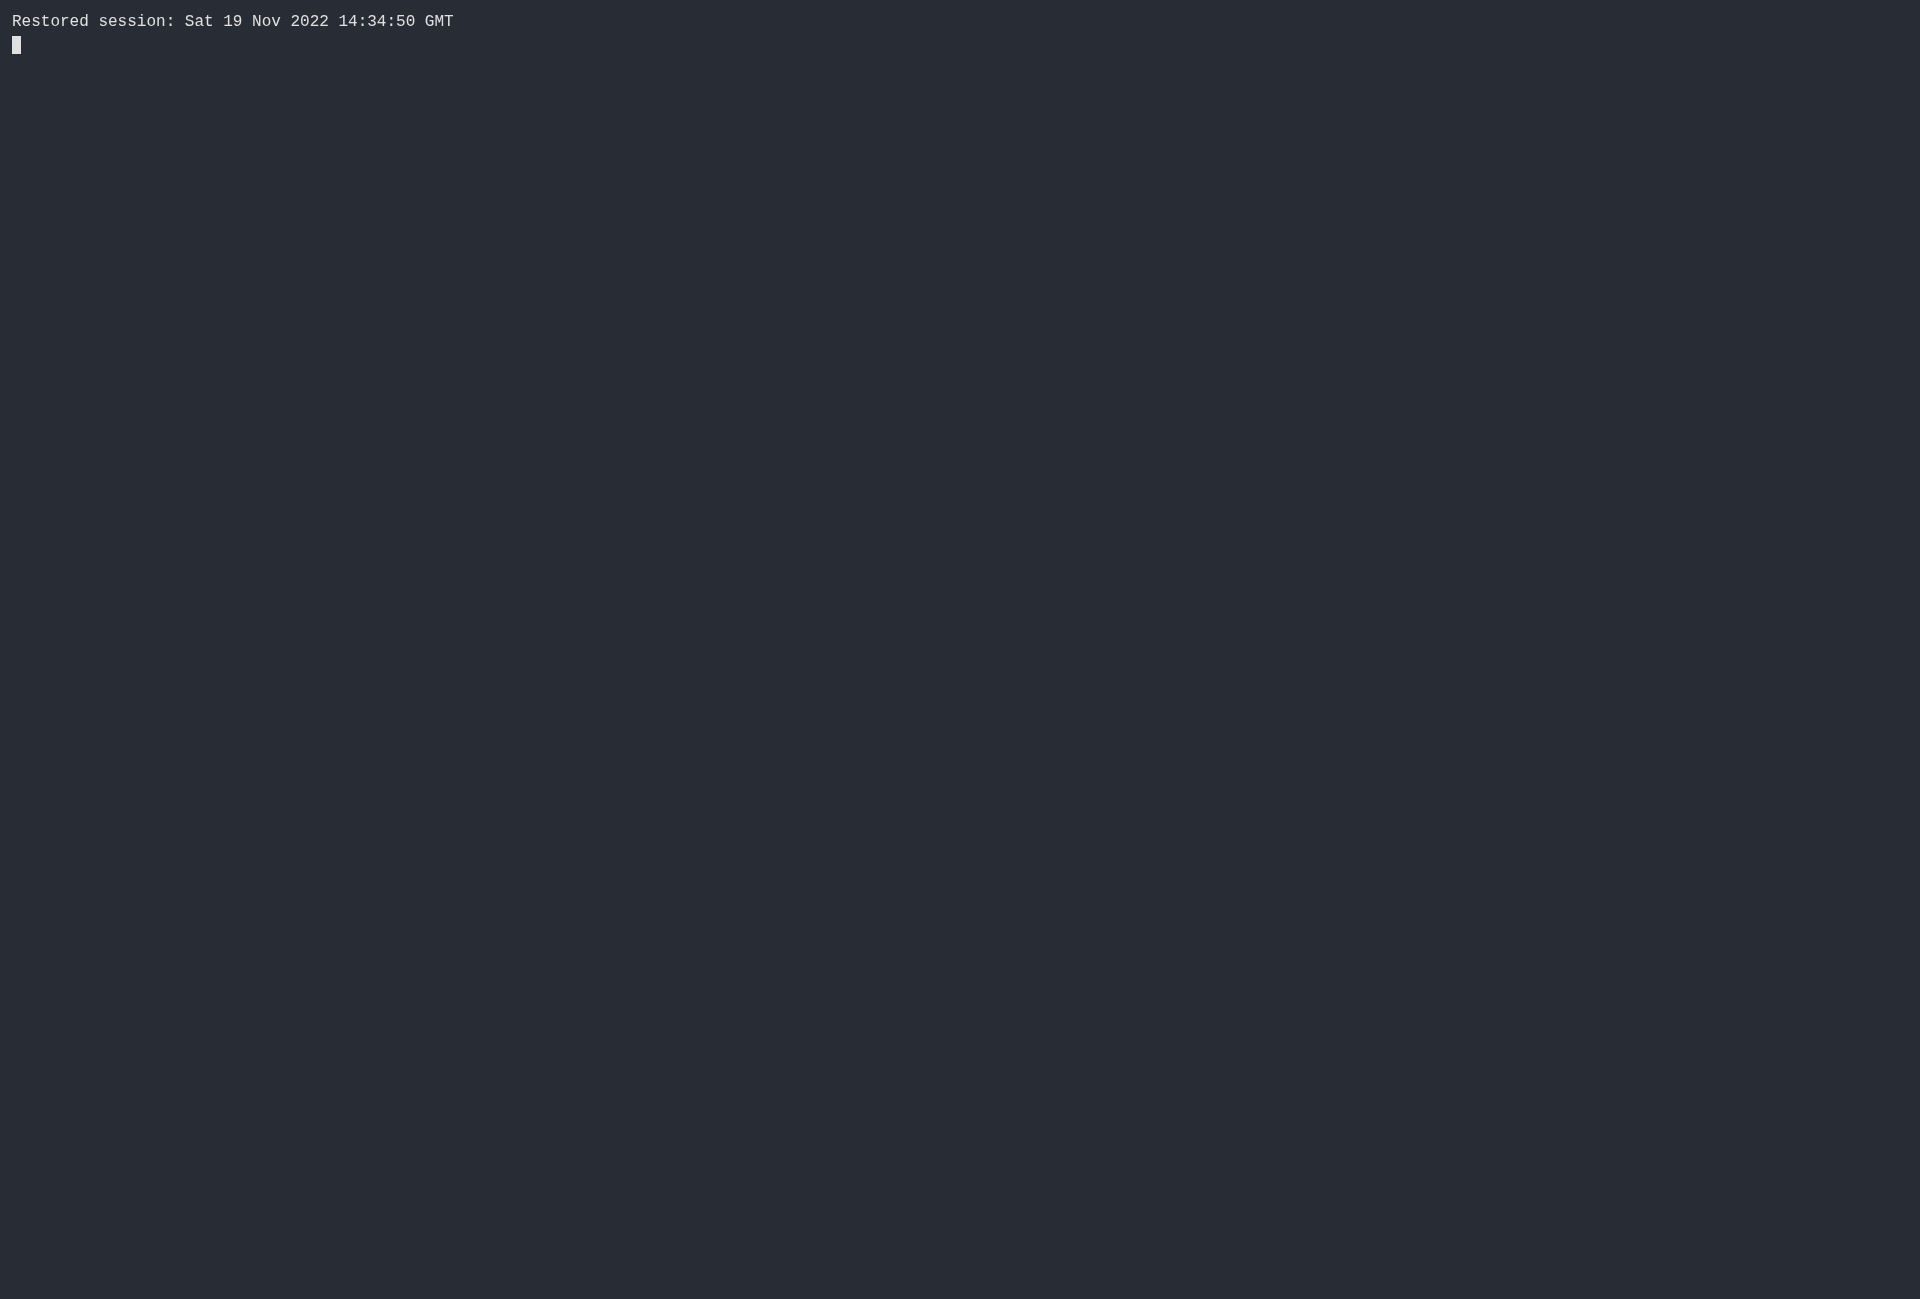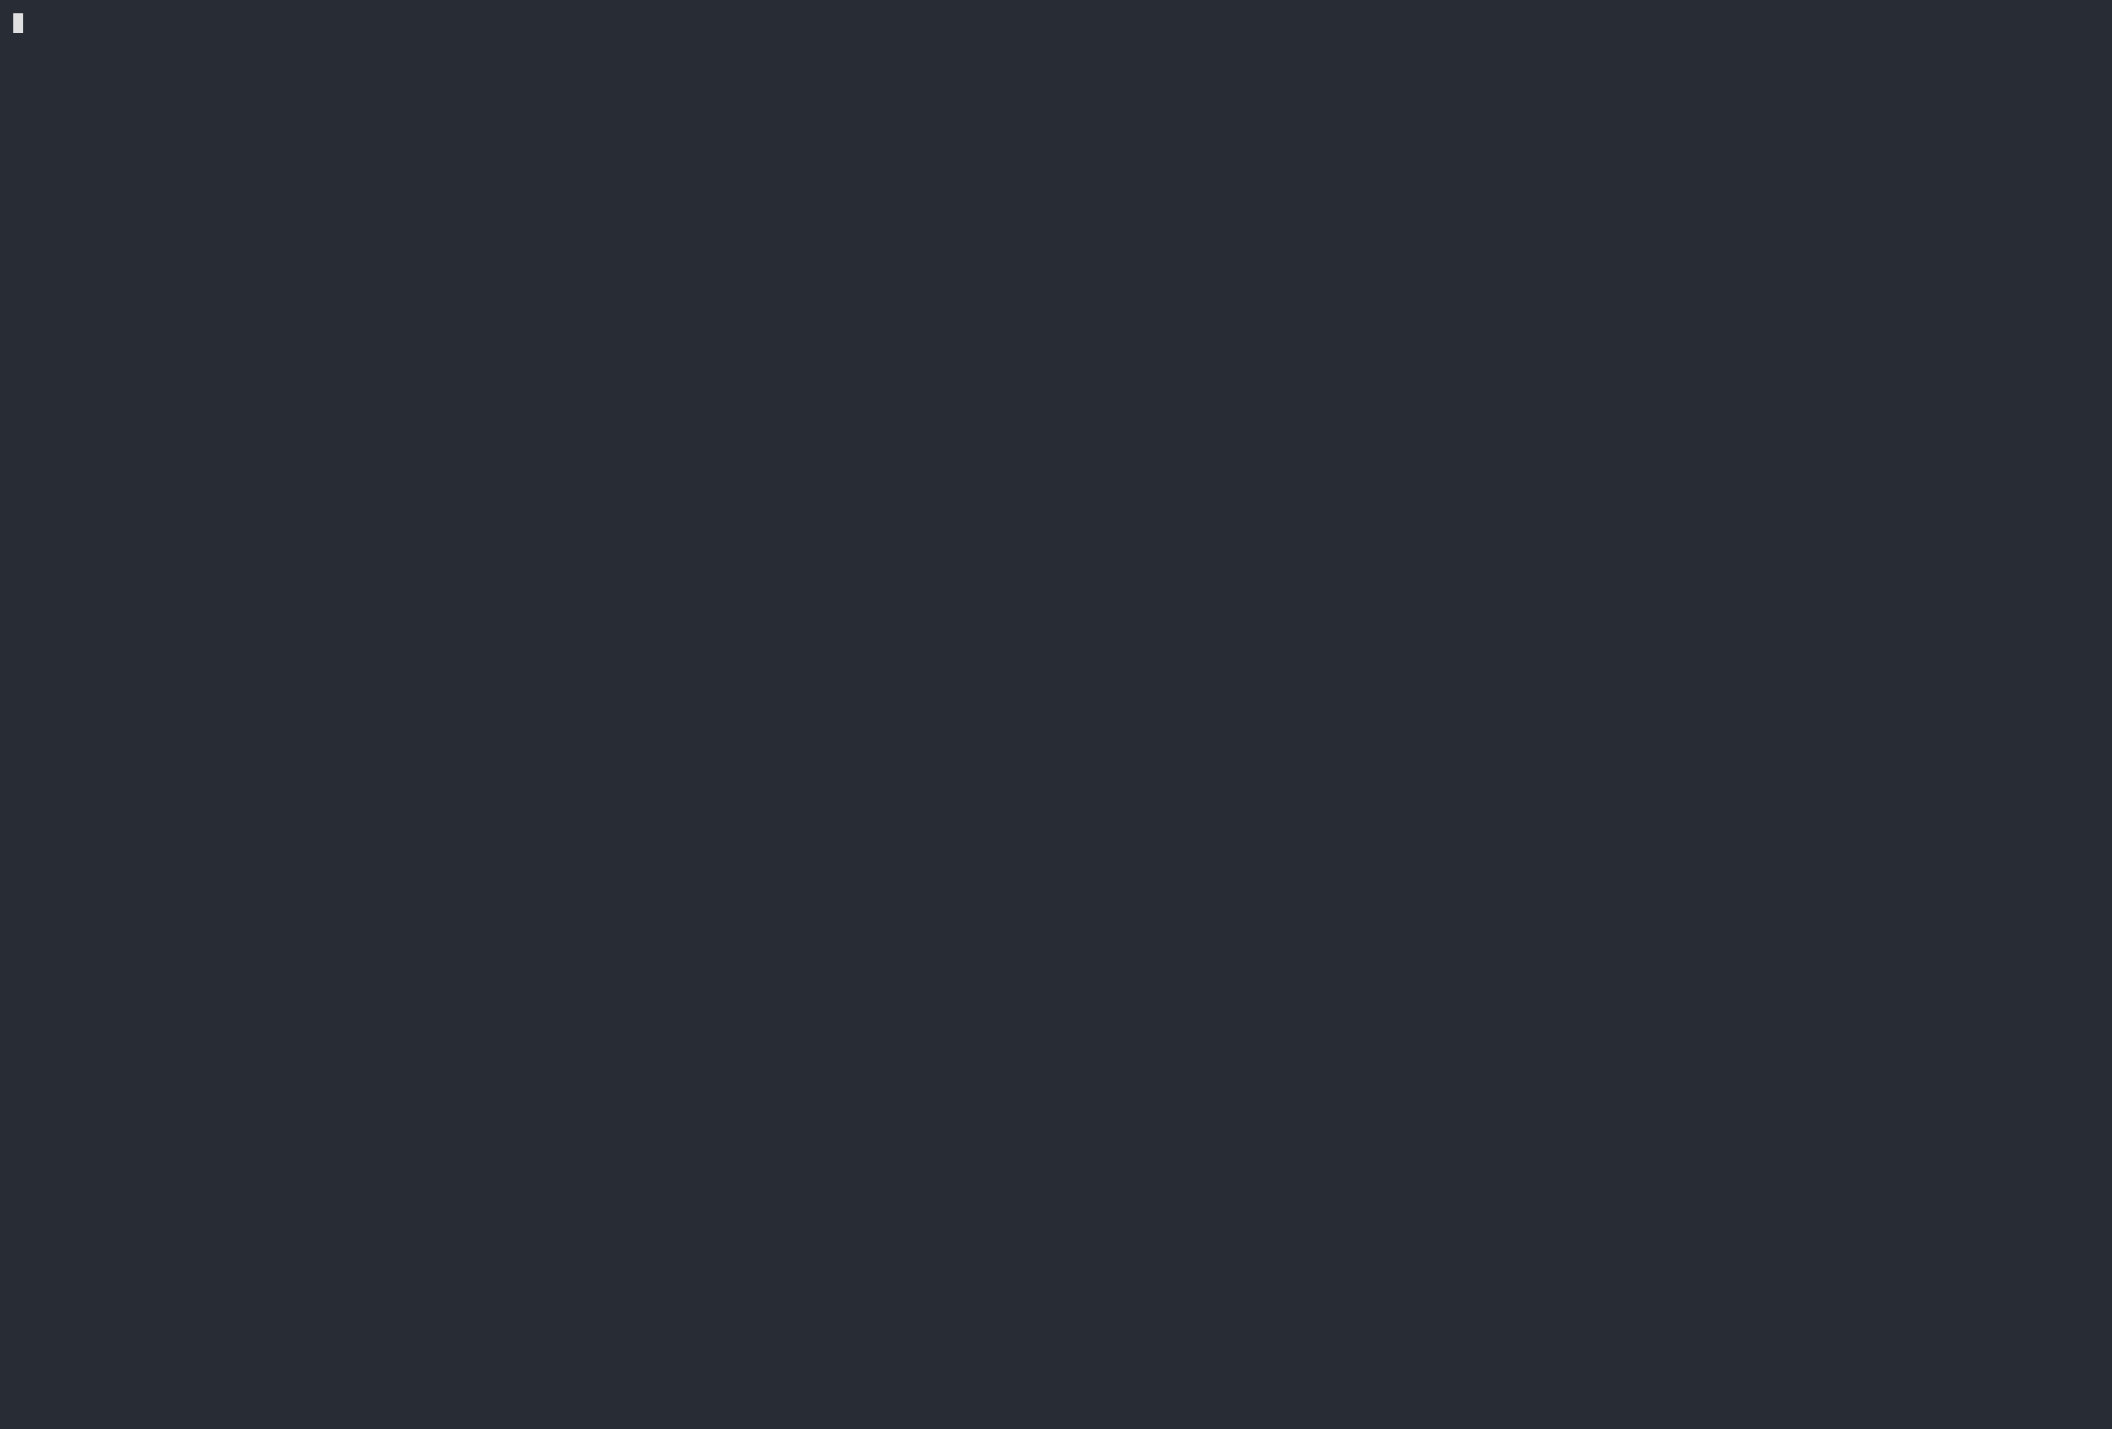--- a/index.html
+++ b/index.html
@@ -42,16 +42,17 @@
       width: 9px;
       height: 18px;
       background-color: #e0e0e0;
       margin-top: 2px;
     }
   </style>
 </head>
 <body>
 
 <div class="terminal">
+  <span class="terminal-line">Restored session: Sat 19 Nov 2022 14:34:50 GMT</span>
   <div class="cursor-line">
     <span class="cursor"></span>
   </div>
 </div>
 
 </body></html>

